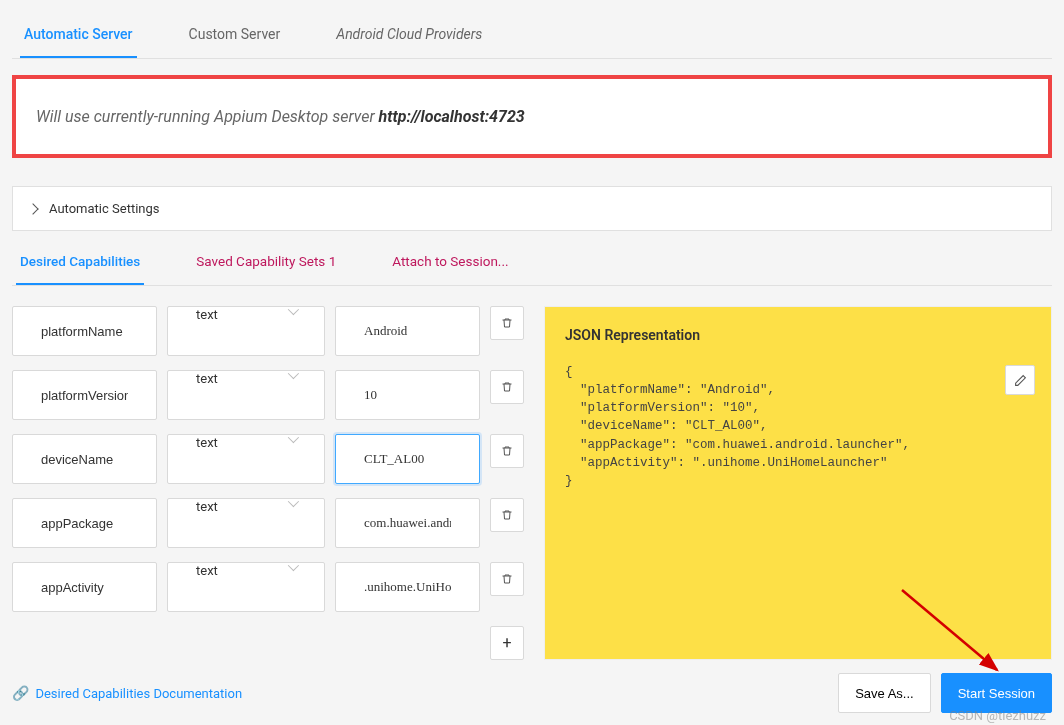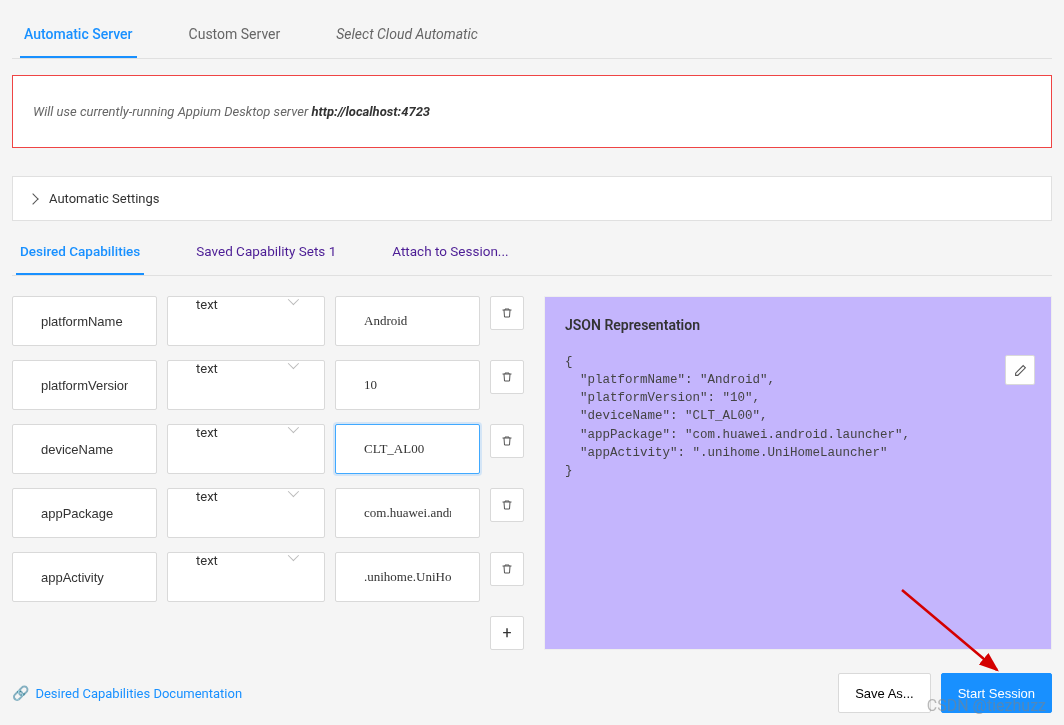--- a/index.html
+++ b/index.html
@@ -31,23 +31,23 @@
       color: #1890ff;
       font-weight: 500;
       border-bottom-color: #1890ff;
     }
     .tab.italic { font-style: italic; }
     .info-box {
       background: #fff;
       padding: 28px 20px;
       margin-bottom: 28px;
       font-style: italic;
-      font-size: 13px;
+      font-size: 16px;
       color: #666;
-      border: 1px solid #ef4444;
+      border: 4px solid #ef4444;
     }
     .info-box b { color: #333; }
     .advanced-settings {
       background: #fff;
       border: 1px solid #e0e0e0;
       padding: 14px 16px;
       margin-bottom: 8px;
       display: flex;
       align-items: center;
       gap: 12px;
@@ -65,21 +65,21 @@
     .sub-tabs {
       display: flex;
       gap: 48px;
       border-bottom: 1px solid #e0e0e0;
       padding: 0 4px;
       margin-bottom: 20px;
     }
     .sub-tab {
       padding: 14px 4px;
       font-size: 13.5px;
-      color: #4c1d95;
+      color: #be185d;
       cursor: pointer;
       border-bottom: 2px solid transparent;
     }
     .sub-tab.active {
       color: #1890ff;
       font-weight: 500;
       border-bottom-color: #1890ff;
     }
     .main-area { display: flex; gap: 20px; }
     .caps-col { flex: 1; }
@@ -115,21 +115,21 @@
       align-items: center;
       justify-content: center;
       cursor: pointer;
       border-radius: 2px;
     }
     .add-row { display: flex; justify-content: flex-end; }
     .plus { font-size: 16px; color: #333; line-height: 1; }
     .trash-icon { width: 12px; height: 14px; }
     .json-panel {
       flex: 1;
-      background: #c4b5fd;
+      background: #fde047;
       border: 1px solid #eee;
       padding: 20px;
       position: relative;
     }
     .json-title { font-weight: 600; font-size: 14px; margin-bottom: 20px; }
     .json-body {
       font-family: "Courier New", monospace;
       font-size: 12.5px;
       color: #444;
       white-space: pre;
@@ -173,42 +173,42 @@
       border-radius: 2px;
     }
     .btn.primary {
       background: #1890ff;
       border-color: #1890ff;
       color: #fff;
     }
     .watermark {
       position: absolute;
       right: 18px;
-      bottom: 10px;
-      font-size: 16px;
+      bottom: 2px;
+      font-size: 13px;
       color: rgba(130,130,130,0.55);
       pointer-events: none;
     }
     .arrow-svg {
       position: absolute;
       pointer-events: none;
       z-index: 10;
       left: 892px;
       top: 580px;
     }
   </style>
 </head>
 <body>
 
 <div class="container">
 
   <div class="tabs">
     <div class="tab active">Automatic Server</div>
     <div class="tab">Custom Server</div>
-    <div class="tab italic">Select Cloud Automatic</div>
+    <div class="tab italic">Android Cloud Providers</div>
   </div>
 
   <div class="info-box">
     <span>Will use currently-running Appium Desktop server </span><b>http://localhost:4723</b>
   </div>
 
   <div class="advanced-settings">
     <span class="chevron"></span>
     <span>Automatic Settings</span>
   </div>

